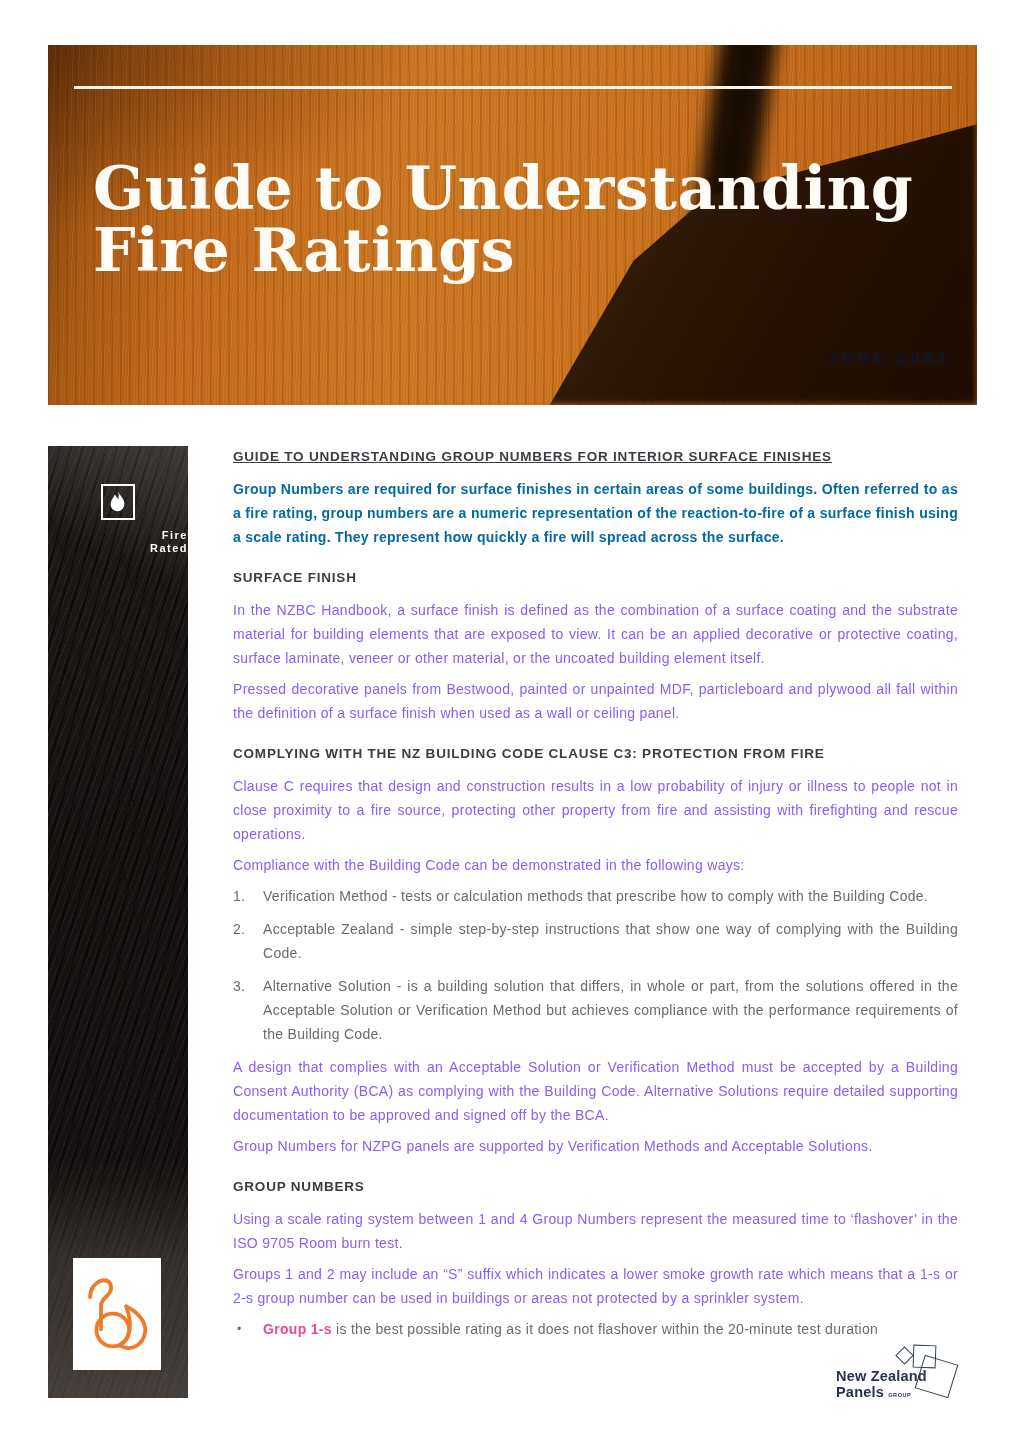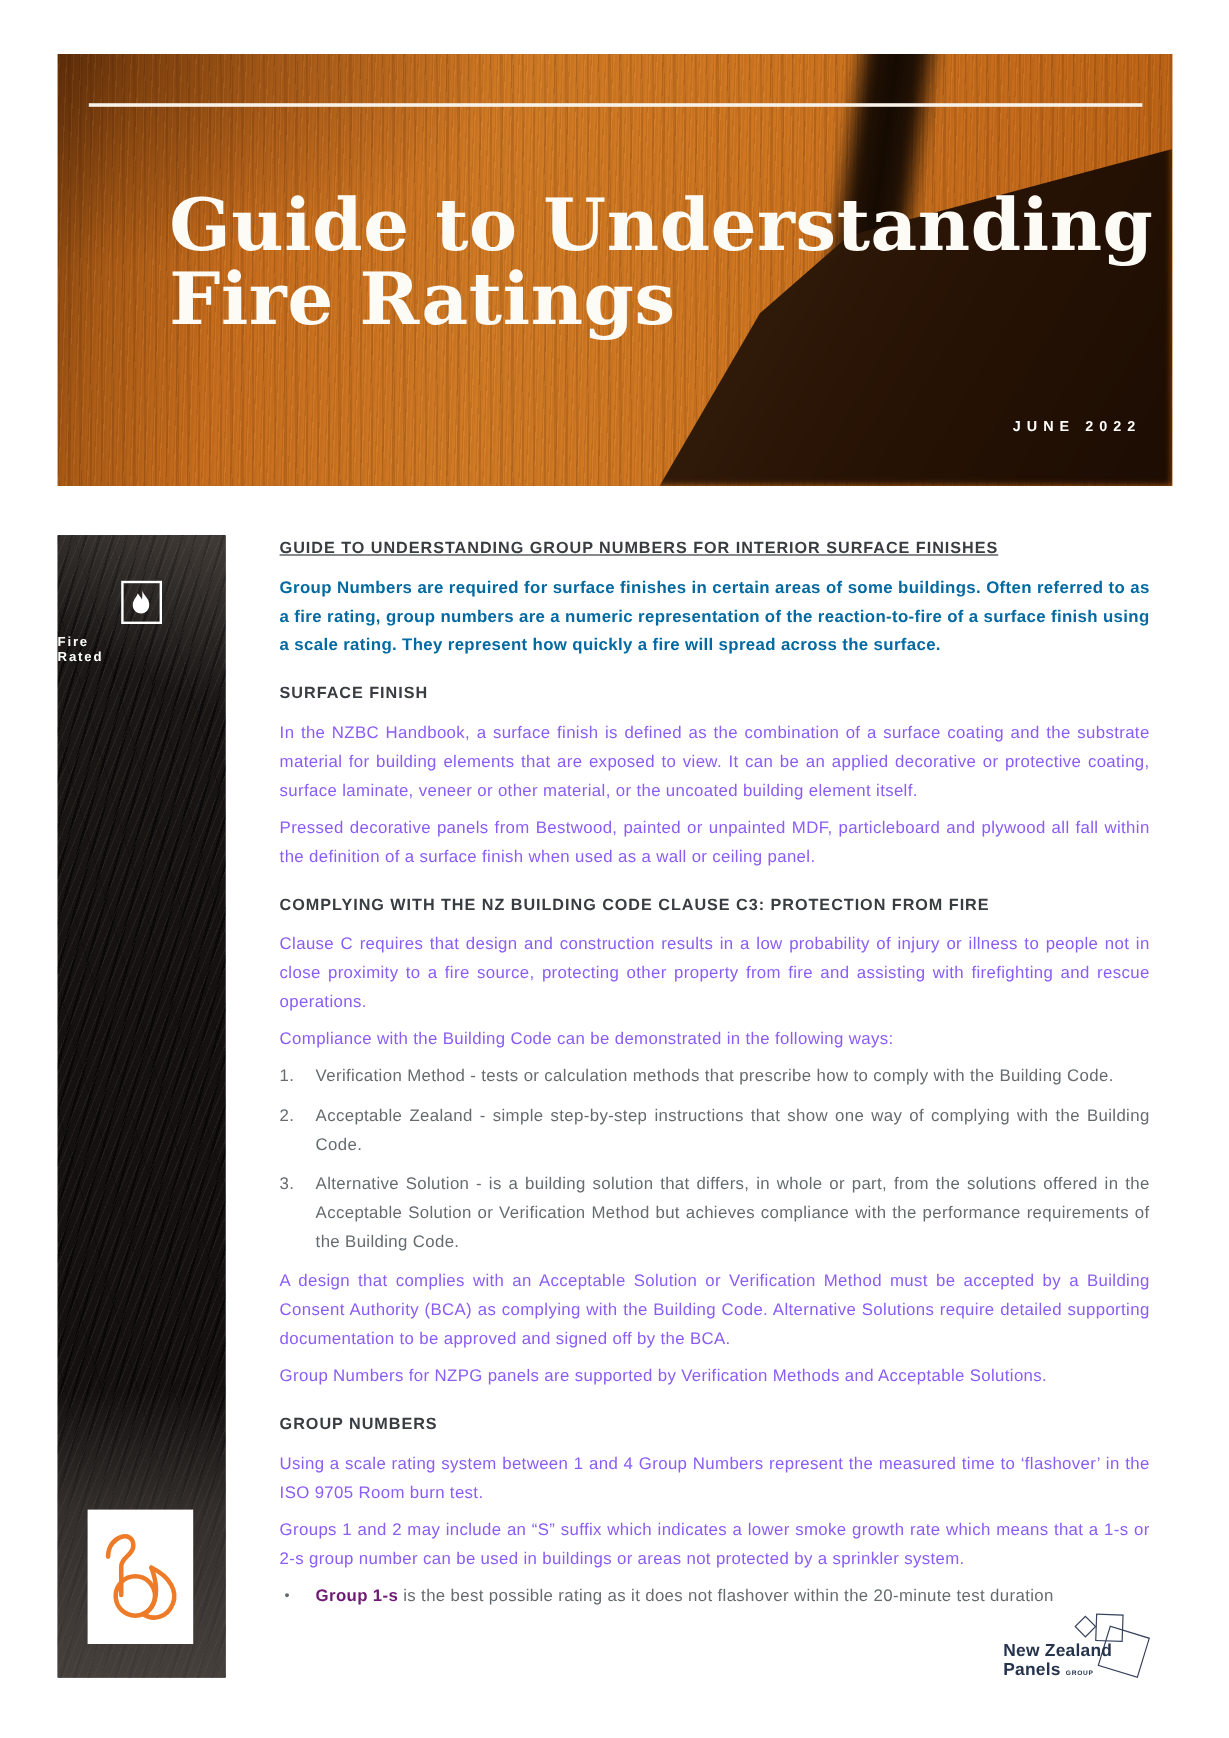--- a/index.html
+++ b/index.html
@@ -34,26 +34,26 @@
     filter:blur(3px);
   }
   .hero-rule {
     position:absolute; left:26px; top:41px; width:878px; height:3px;
     background:#f8f2e9;
   }
   .hero-title {
     position:absolute; left:45px; top:112px;
     font-family:"DejaVu Serif", serif; font-weight:700;
     font-size:60px; line-height:62px; letter-spacing:0.5px;
-    color:#fdfbf6; white-space:nowrap;margin-left:48px;
+    color:#fdfbf6; white-space:nowrap;
   }
   .hero-title span { display:block; }
   .hero-date {
     position:absolute; right:26px; top:303px;
-    font-weight:700; font-size:12px; letter-spacing:5px; color:#ffffff;
+    font-weight:700; font-size:15px; letter-spacing:5px; color:#0f172a;text-decoration:underline;
   }
 
   
   .sidebar {
     position:absolute; left:48px; top:446px; width:140px; height:952px;
     background:#171413; overflow:hidden;
   }
   .sb-tex {
     position:absolute; inset:0;
     background:
@@ -66,21 +66,21 @@
     background:repeating-linear-gradient(74deg, rgba(0,0,0,0) 0 14px, rgba(0,0,0,0.38) 14px 15px, rgba(0,0,0,0) 15px 29px);
   }
   .sb-facet {
     position:absolute; top:0; right:0; width:140px; height:160px;
     background:linear-gradient(206deg, rgba(152,140,130,0.30) 0%, rgba(152,140,130,0.10) 45%, rgba(0,0,0,0) 66%);
   }
   .sb-bottom {
     position:absolute; bottom:0; left:0; width:100%; height:240px;
     background:linear-gradient(180deg, rgba(104,96,90,0) 0%, rgba(104,96,90,0.38) 42%, rgba(116,108,102,0.52) 100%);
   }
-  .fire-badge { position:absolute; top:38px; left:0; width:100%; text-align:left; }
+  .fire-badge { position:absolute; top:38px; left:0; width:100%; text-align:right; }
   .fb-square {
     width:34px; height:36px; border:2.5px solid #ffffff; margin:0 auto;
     display:flex; align-items:center; justify-content:center;
   }
   .fb-label { margin-top:9px; color:#ffffff; font-weight:700; font-size:11px; line-height:13px; letter-spacing:1.5px; }
   .logo-card {
     position:absolute; left:25px; bottom:28px; width:88px; height:112px;
     background:#ffffff; display:flex; align-items:center; justify-content:center;
   }
 
@@ -96,21 +96,21 @@
     color:#8b5cf6; text-align:justify; margin:0 0 7px;
   }
   .content p.lead { font-weight:700; color:#0369a1; }
   .num-item, .bullet-item { display:flex; margin:0 0 9px; }
   .num, .bullet { flex:none; width:30px; font-size:14px; line-height:24px; letter-spacing:0.3px; color:#666b6e; }
   .bullet { font-size:12px; padding-left:4px; }
   .num-text, .bullet-text {
     flex:1; font-size:14px; line-height:24px; letter-spacing:0.3px;
     color:#666b6e; text-align:justify;
   }
-  .bullet-text b { color:#701a75; }
+  .bullet-text b { color:#ec4899; }
 
   
   .nzp { position:absolute; left:836px; top:1342px; width:132px; height:68px; }
   .nzp-text { position:absolute; left:0; top:26px; color:#25334d; font-weight:700; }
   .nzp-line1 { font-size:14.5px; line-height:16px; letter-spacing:0.2px; }
   .nzp-line2 { font-size:14.5px; line-height:16px; letter-spacing:0.2px; }
   .nzp-grp { font-size:5.5px; letter-spacing:0.6px; }
   .sq { position:absolute; border:1.8px solid #36425c; background:transparent; }
   .sq-diamond { left:62px; top:7px; width:13px; height:13px; transform:rotate(45deg); }
   .sq-mid { left:77px; top:3px; width:23px; height:23px; transform:rotate(2deg); }

